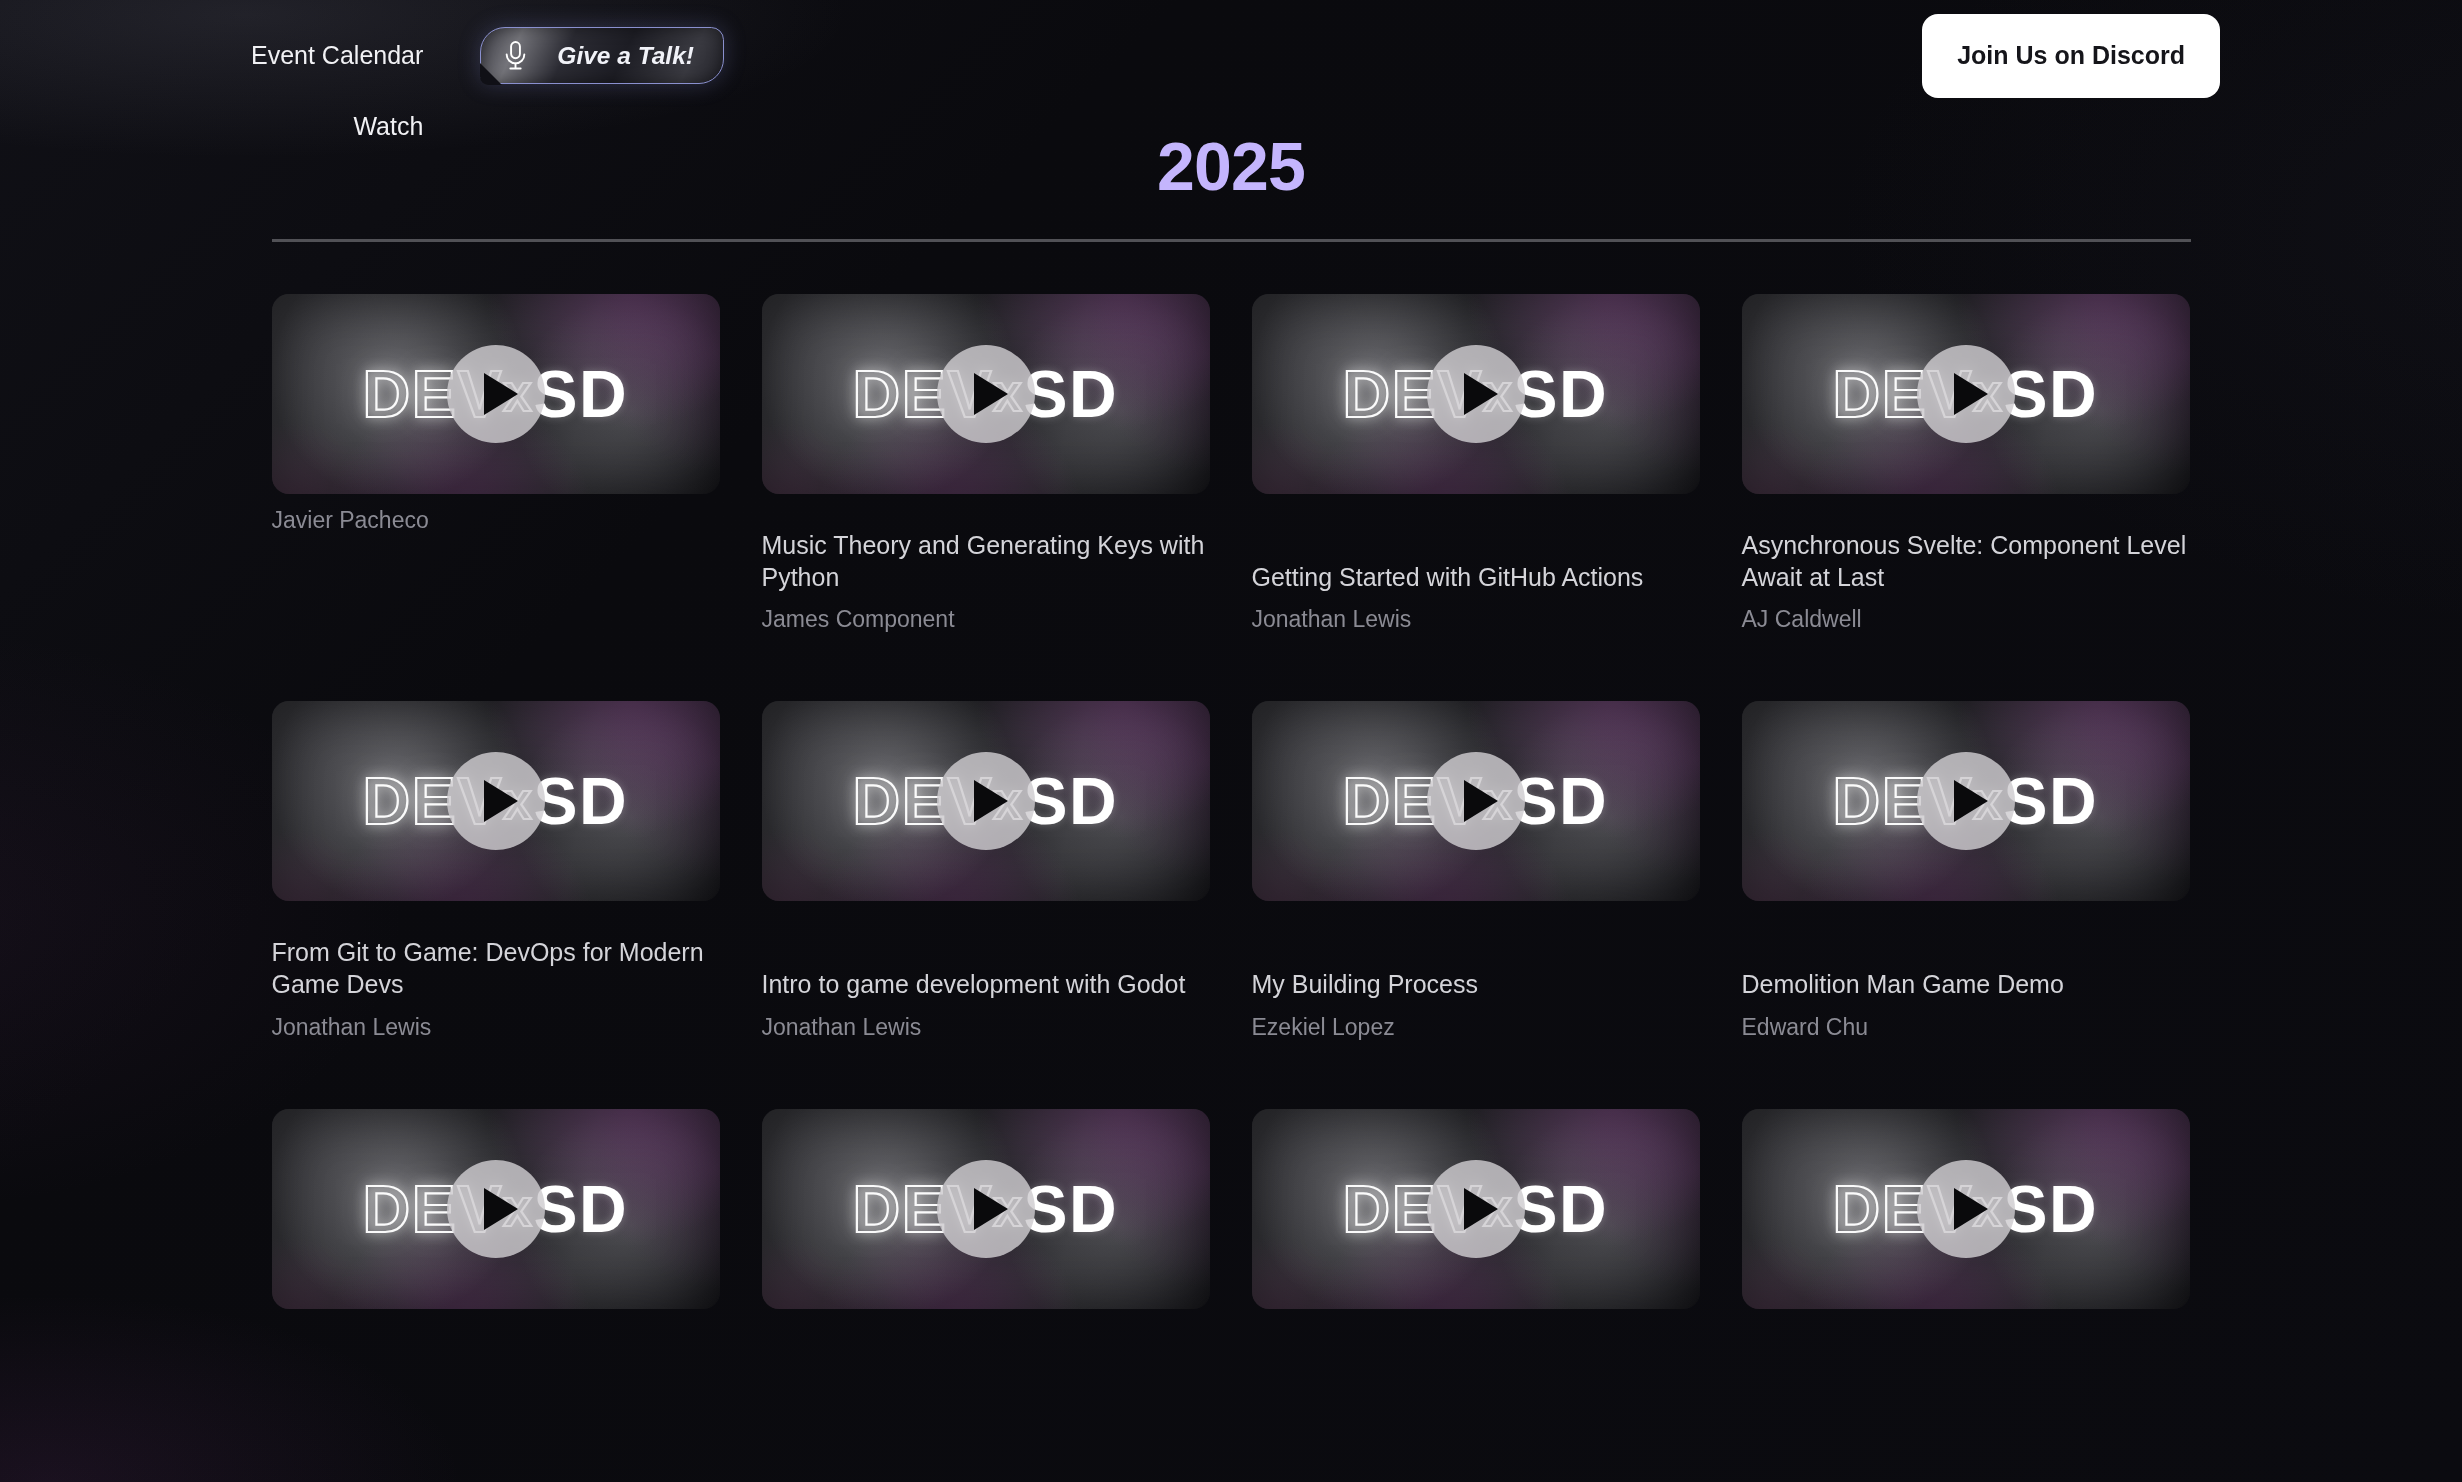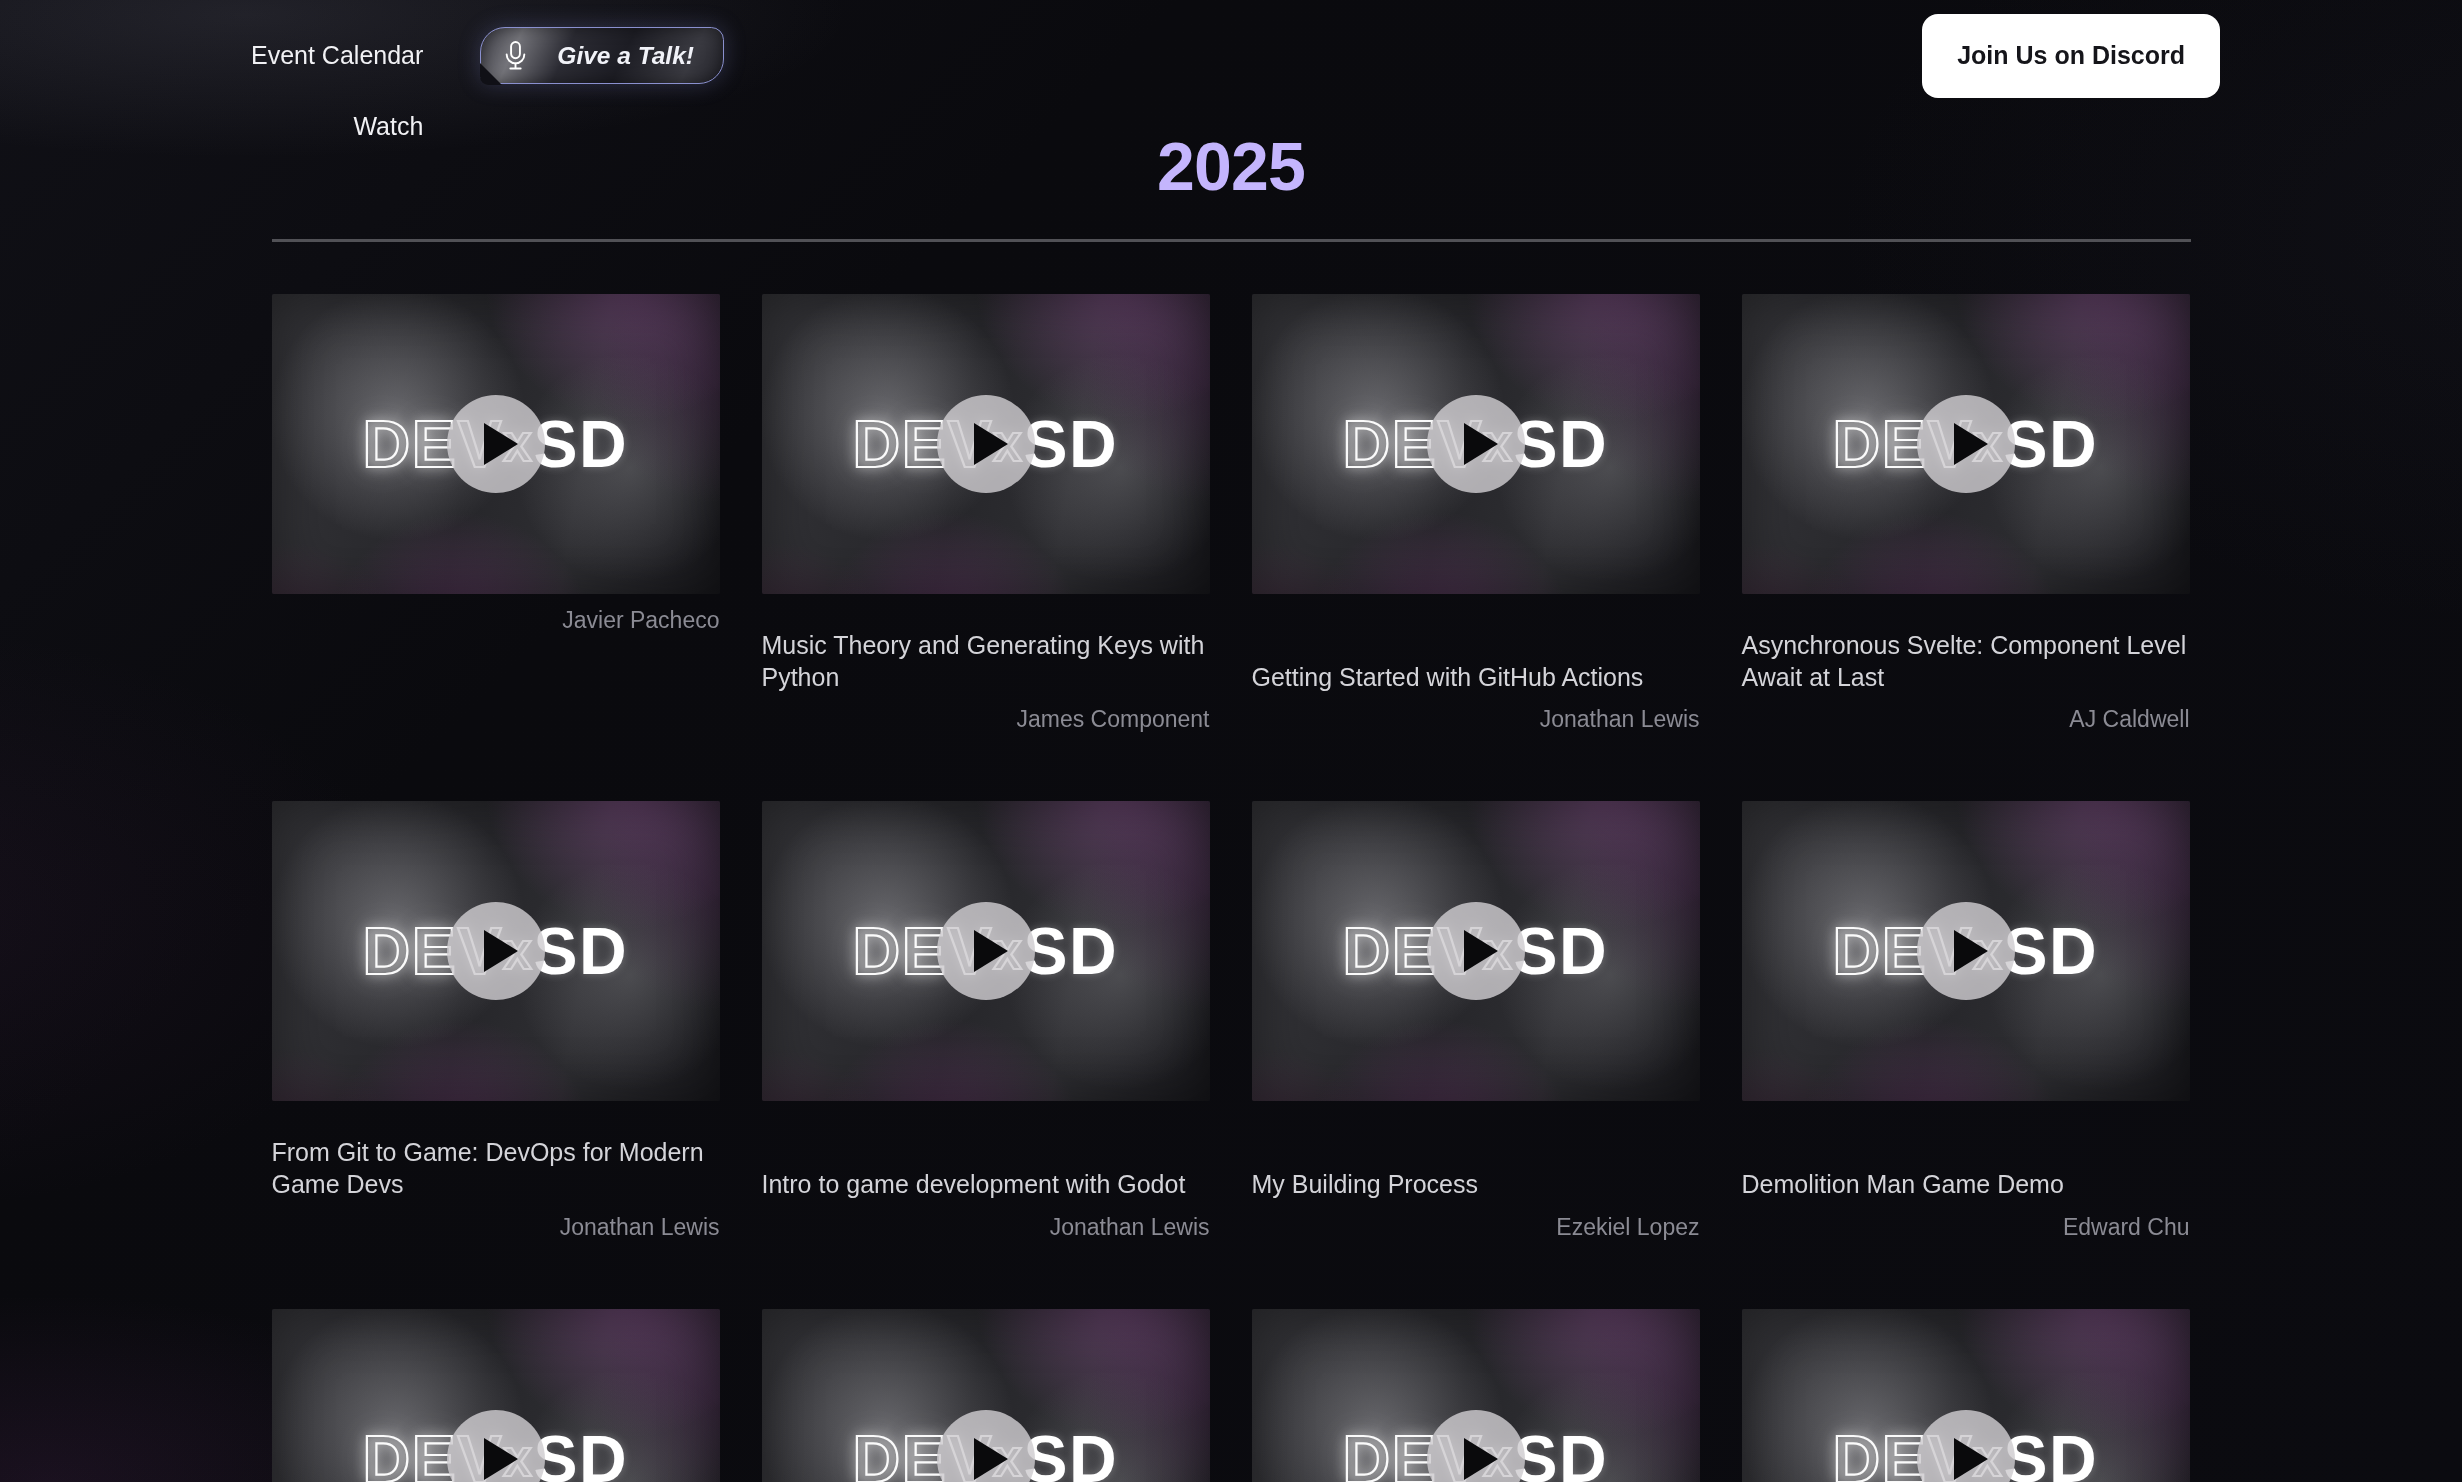--- a/index.html
+++ b/index.html
@@ -49,21 +49,21 @@
   .year-heading { margin-top:21px; text-align:center; font-size:68px; line-height:1; font-weight:700; letter-spacing:-0.8px; color:#c4b5fd; }
   .divider { margin-top:39px; border:none; height:2.5px; background:var(--divider, #515156); }
 
   .grid {
     margin-top:52px;
     display:grid; grid-template-columns:repeat(4, 448px);
     column-gap:42px; row-gap:68px;
   }
   .card { width:448px; cursor:pointer; }
   .thumb {
-    position:relative; width:448px; height:300px; border-radius:2px; overflow:hidden;
+    position:relative; width:448px; height:200px; border-radius:17px; overflow:hidden;
     background-color:#232327;
     background-image:
       radial-gradient(circle 203px at 80% -6%, rgba(125,72,130,0.62), transparent 72%),
       radial-gradient(circle 169px at 99% 30%, rgba(95,55,100,0.40), transparent 70%),
       radial-gradient(circle 177px at 28% 40%, rgba(238,238,243,0.30), transparent 72%),
       radial-gradient(circle 160px at 80% 58%, rgba(205,205,210,0.22), transparent 72%),
       radial-gradient(circle 194px at 42% 118%, rgba(132,62,132,0.48), transparent 70%),
       radial-gradient(circle 160px at 4% 120%, rgba(95,45,85,0.50), transparent 70%),
       linear-gradient(100deg, #343438 0%, #26262a 45%, #2e2e32 68%, #18181c 100%);
     box-shadow:inset 0 0 59px rgba(0,0,0,0.45);
@@ -91,21 +91,21 @@
     border-top:21px solid transparent;
     border-bottom:21px solid transparent;
   }
   .v-title {
     margin-top:35px; min-height:64px;
     display:flex; align-items:flex-end;
     font-size:25px; line-height:32px; font-weight:500;
     color:var(--title-text, #d4d4d9);
   }
   .v-title span { display:block; }
-  .v-author { margin-top:13.5px; font-size:23px; line-height:27px; font-weight:500; color:var(--author-text, #8b8b94);text-align:right; }
+  .v-author { margin-top:13.5px; font-size:23px; line-height:27px; font-weight:500; color:var(--author-text, #8b8b94); }
 </style>
 </head>
 <body>
 
 <header class="topbar">
   <nav class="nav-links" id="nav-links">
   <a class="nav-link">Home</a>
 
   <a class="nav-link">Event Calendar</a>
 

